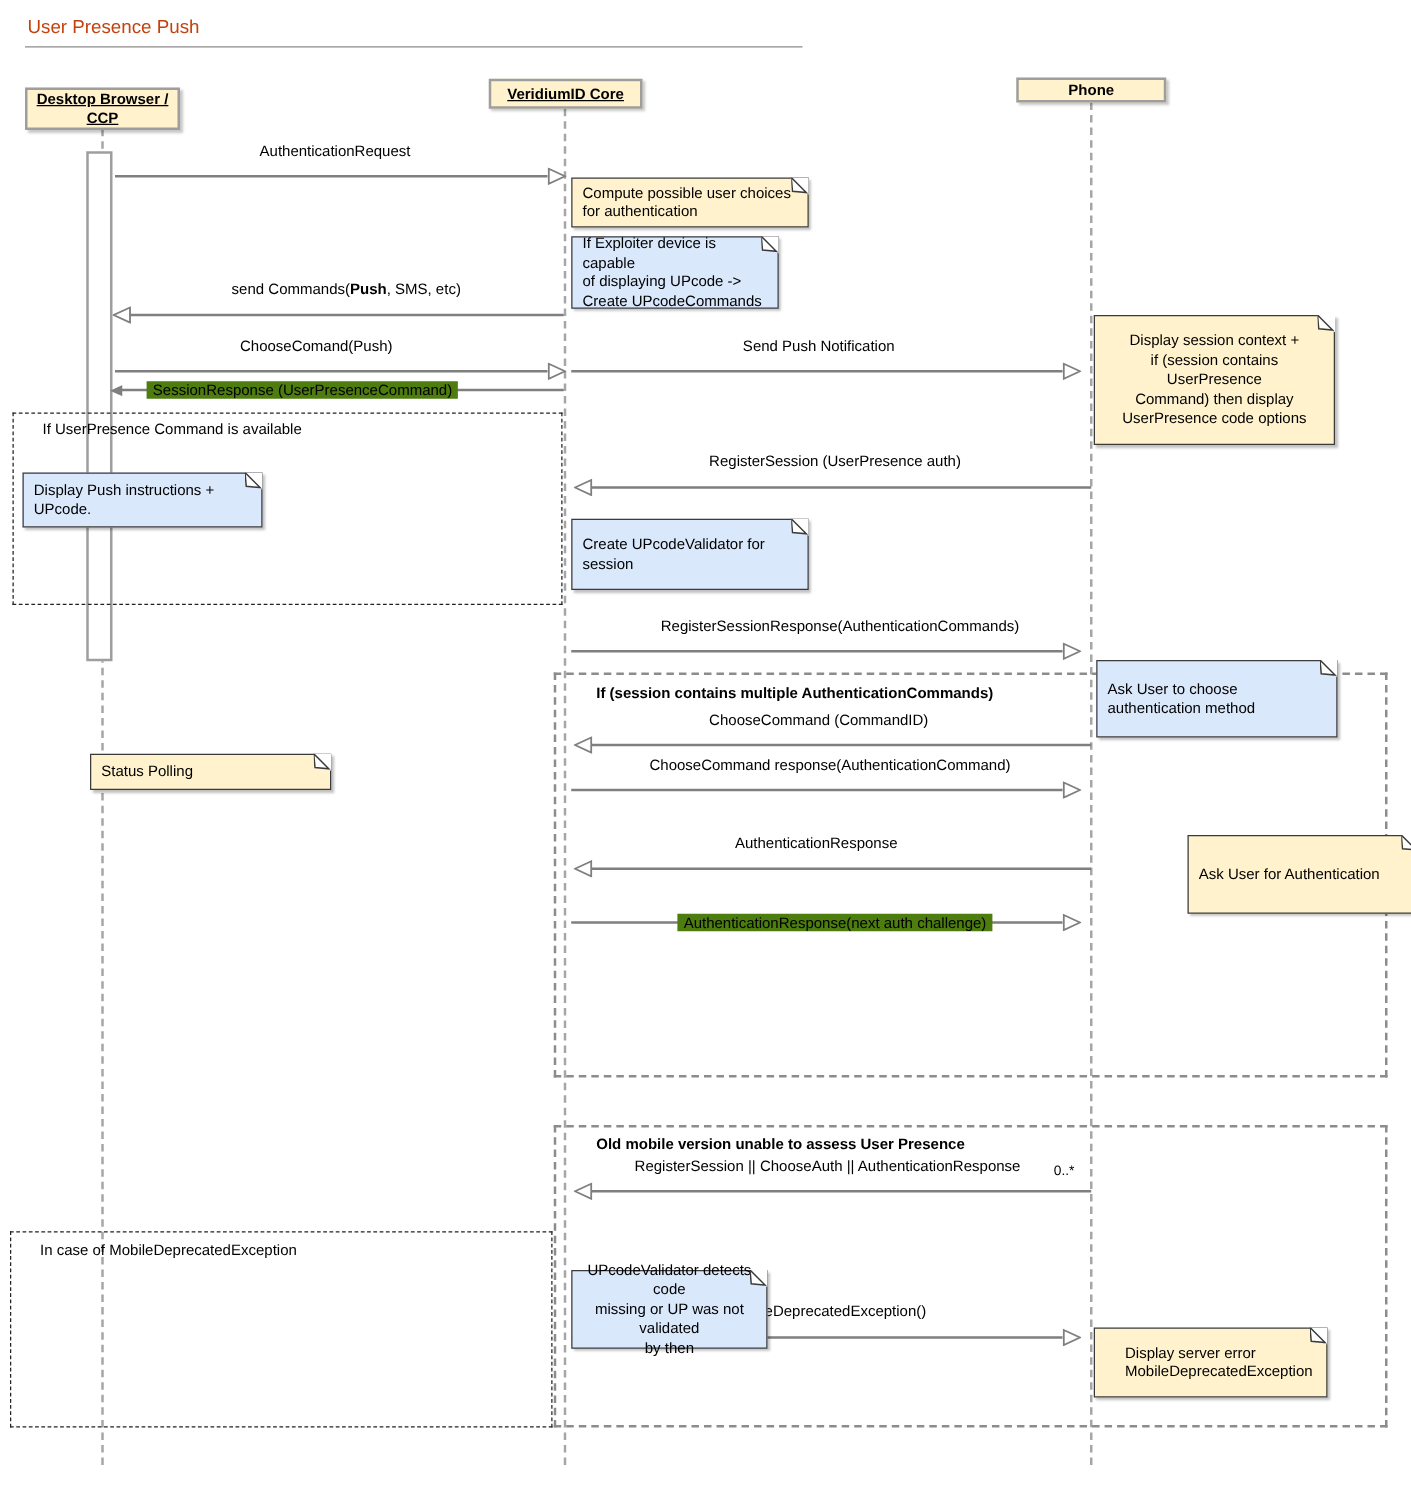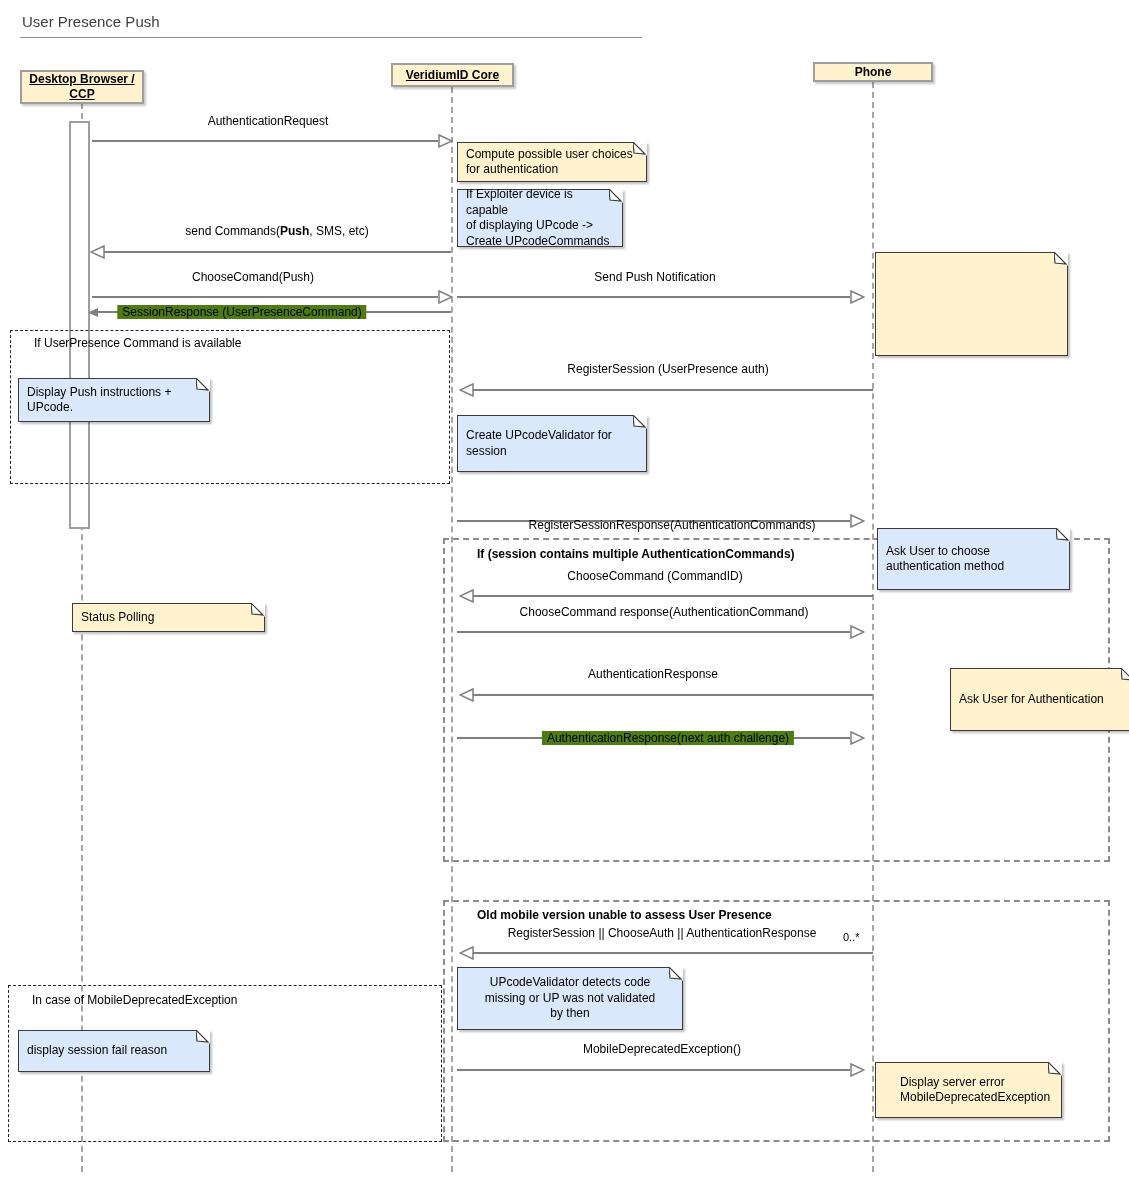--- a/index.html
+++ b/index.html
@@ -2,21 +2,21 @@
 <html><head>
 <meta charset="utf-8">
 <style>
   html,body{margin:0;padding:0;background:#fff;}
   #canvas{position:relative;width:1129px;height:1191px;background:#ffffff;
           font-family:"Liberation Sans",sans-serif;color:#000;overflow:hidden;}
 
   .abs{position:absolute;}
 
   
-  .title{font-size:15px;color:#404040;}
+  .title{font-size:15px;color:#c2410c;}
   .title-rule{border-top:1px solid #8c8c8c;height:0;}
 
   
   .lifeline{width:0;border-left:2px dashed #a6a6a6;z-index:1;}
 
   
   .actor{background:#FFF2CC;border:2px solid #9e9e9e;box-shadow:2px 2px 2px rgba(0,0,0,.22);
          display:flex;flex-direction:column;align-items:center;justify-content:center;
          font-weight:bold;font-size:12px;line-height:15px;text-align:center;z-index:5;}
   .actor .ul{text-decoration:underline;}
@@ -113,21 +113,21 @@
       <polygon points="10,0 0,4.5 10,9" fill="#7f7f7f"></polygon>
     </svg>
   <div class="abs msg-label inline" style="left:242px;top:305px;">SessionResponse (UserPresenceCommand)</div>
 
   <div class="abs msg-label" style="left:668px;top:362px;">RegisterSession (UserPresence auth)</div>
   <div class="abs msg-line" style="left:473px;top:389px;width:400px;"></div>
   <svg class="abs ah" style="left:459px;top:383px;" width="15" height="14">
       <polygon points="14,1 1,7 14,13" fill="#fff" stroke="#7f7f7f" stroke-width="1.5"></polygon>
     </svg>
 
-  <div class="abs msg-label" style="left:672px;top:494px;margin-top:24px;">RegisterSessionResponse(AuthenticationCommands)</div>
+  <div class="abs msg-label" style="left:672px;top:494px;">RegisterSessionResponse(AuthenticationCommands)</div>
   <div class="abs msg-line" style="left:457px;top:520px;width:393px;"></div>
   <svg class="abs ah" style="left:850px;top:514px;" width="15" height="14">
       <polygon points="1,1 14,7 1,13" fill="#fff" stroke="#7f7f7f" stroke-width="1.5"></polygon>
     </svg>
 
   <div class="abs msg-label" style="left:655px;top:569px;">ChooseCommand (CommandID)</div>
   <div class="abs msg-line" style="left:473px;top:595px;width:400px;"></div>
   <svg class="abs ah" style="left:459px;top:589px;" width="15" height="14">
       <polygon points="14,1 1,7 14,13" fill="#fff" stroke="#7f7f7f" stroke-width="1.5"></polygon>
     </svg>
@@ -176,20 +176,24 @@
     <span>If Exploiter device is capable
 of displaying UPcode -&gt;
 Create UPcodeCommands</span>
     <svg class="fold" width="14" height="14">
         <polygon points="0,0 14,0 14,14" fill="#fff"></polygon>
         <path d="M0,0 L12,12 L1,11 Z" fill="#fff" stroke="#3b3b3b" stroke-width="1.2"></path>
       </svg>
   </div>
 
   <div class="abs note yellow center" style="left:875px;top:252px;width:193px;height:104px;">
+    <span>Display session context +
+if (session contains UserPresence
+Command) then display
+UserPresence code options</span>
     <svg class="fold" width="14" height="14">
         <polygon points="0,0 14,0 14,14" fill="#fff"></polygon>
         <path d="M0,0 L12,12 L1,11 Z" fill="#fff" stroke="#3b3b3b" stroke-width="1.2"></path>
       </svg>
   </div>
 
   <div class="abs note blue" style="left:18px;top:378px;width:192px;height:44px;">
     <span>Display Push instructions +
 UPcode.</span>
     <svg class="fold" width="14" height="14">
@@ -225,37 +229,30 @@
   </div>
 
   <div class="abs note yellow" style="left:920px;top:668px;width:185px;height:63px;margin-left:30px;">
     <span>Ask User for Authentication</span>
     <svg class="fold" width="14" height="14">
         <polygon points="0,0 14,0 14,14" fill="#fff"></polygon>
         <path d="M0,0 L12,12 L1,11 Z" fill="#fff" stroke="#3b3b3b" stroke-width="1.2"></path>
       </svg>
   </div>
 
-  <div class="abs note blue center" style="left:457px;top:967px;width:226px;height:63px;">
+  <div class="abs note blue center" style="left:457px;top:1016px;width:157px;height:63px;">
     <span>UPcodeValidator detects code
 missing or UP was not validated
 by then</span>
     <svg class="fold" width="14" height="14">
         <polygon points="0,0 14,0 14,14" fill="#fff"></polygon>
         <path d="M0,0 L12,12 L1,11 Z" fill="#fff" stroke="#3b3b3b" stroke-width="1.2"></path>
       </svg>
   </div>
 
-  <div class="abs note blue" style="left:18px;top:1030px;width:192px;height:42px;">
-    <span>display session fail reason</span>
-    <svg class="fold" width="14" height="14">
-        <polygon points="0,0 14,0 14,14" fill="#fff"></polygon>
-        <path d="M0,0 L12,12 L1,11 Z" fill="#fff" stroke="#3b3b3b" stroke-width="1.2"></path>
-      </svg>
-  </div>
 
   <div class="abs note yellow" style="left:875px;top:1062px;width:187px;height:56px;padding-left:24px;">
     <span>Display server error
 MobileDeprecatedException</span>
     <svg class="fold" width="14" height="14">
         <polygon points="0,0 14,0 14,14" fill="#fff"></polygon>
         <path d="M0,0 L12,12 L1,11 Z" fill="#fff" stroke="#3b3b3b" stroke-width="1.2"></path>
       </svg>
   </div>
 

